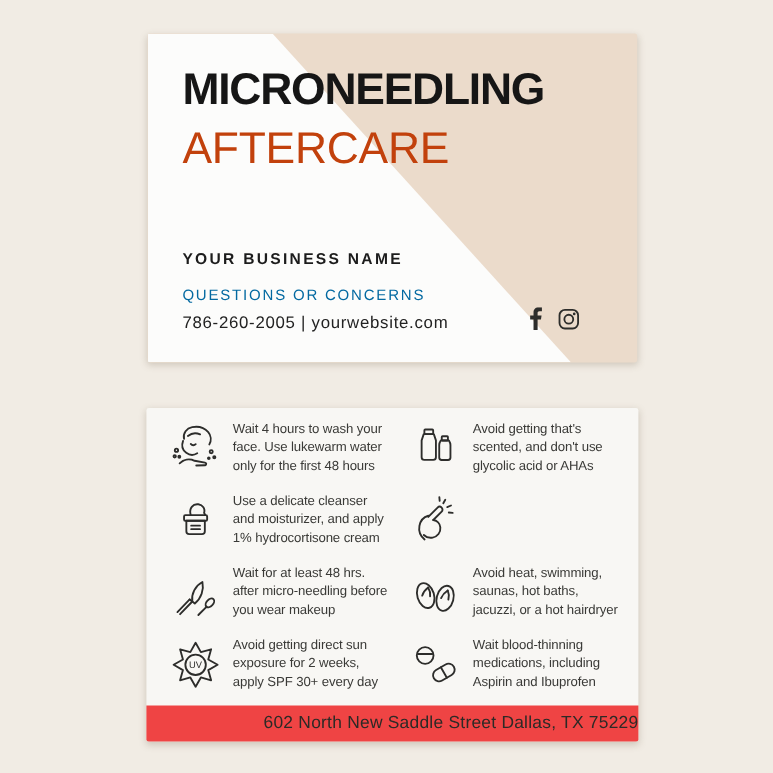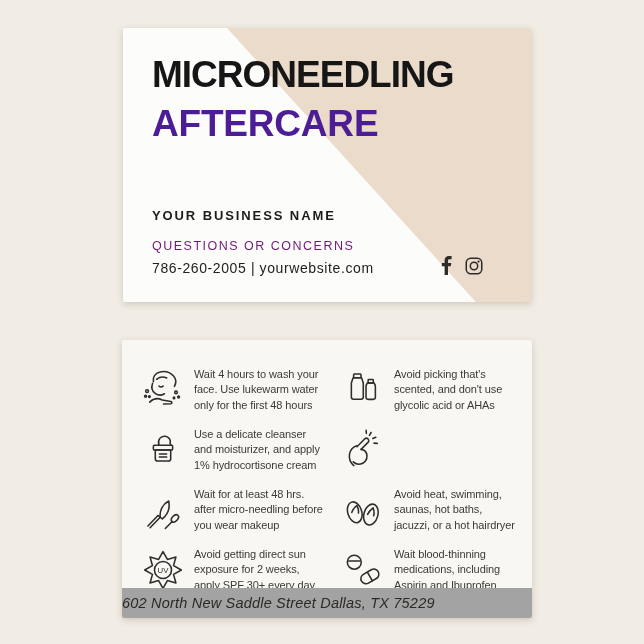--- a/index.html
+++ b/index.html
@@ -19,51 +19,50 @@
     overflow:hidden;
   }
   .diag {
     position:absolute; inset:0; background:#fcfcfb;
     clip-path:polygon(0 0, 25.5% 0, 86.5% 100%, 0 100%);
   }
   .top-content { position:absolute; inset:0; }
   .title { position:absolute; left:29px; top:22px; }
   .title span { display:block; font-size:37px; line-height:49px; color:#161616; }
   .title .t1 { font-weight:700; letter-spacing:-1px; }
-  .title .t2 { font-weight:700; letter-spacing:-0.2px; color:#4c1d95; }
+  .title .t2 { font-weight:400; letter-spacing:-0.2px; color:#c2410c; }
   .contact { position:absolute; left:29px; bottom:24px; color:#1c1c1c; }
   .contact .biz   { font-size:13px; font-weight:700; letter-spacing:1.9px; line-height:18px; margin-bottom:13px; }
-  .contact .label { font-size:12.5px; font-weight:400; letter-spacing:1.5px; line-height:17px; margin-bottom:4px; color:#701a75; }
+  .contact .label { font-size:12.5px; font-weight:400; letter-spacing:1.5px; line-height:17px; margin-bottom:4px; color:#0369a1; }
   .contact .phone { font-size:14px; font-weight:400; letter-spacing:.6px; line-height:19px; color:#222; }
   .social { position:absolute; right:48px; bottom:27px; display:flex; gap:13px; align-items:center; }
   .social svg { display:block; }
 
   
   .bottom-card {
     position:absolute; left:122px; top:340px; width:410px; height:278px;
     background:#f8f7f4; border-radius:2px;
     box-shadow:0 2px 6px rgba(120,100,80,.28);
   }
   .care-grid {
     position:absolute; left:0; top:0; right:0; bottom:30px;
     display:grid; grid-template-columns:200px 1fr; grid-auto-rows:60px;
-    padding:20px 6px 0 19px; align-items:center;
+    padding:4px 6px 0 19px; align-items:center;
   }
   .item { display:flex; align-items:center; gap:9px; }
   .item .ic { flex:none; width:44px; height:44px; }
   .item .ic svg { width:44px; height:44px; display:block; }
   .item p {
     flex:none; white-space:pre-line;
     font-size:11px; line-height:15.2px; letter-spacing:-0.1px; color:#3a3a37;
   }
   .addr-bar {
     position:absolute; left:0; right:0; bottom:0; height:30px;
-    background:#a3a3a3; display:flex; align-items:center; justify-content:flex-start;
+    background:#ef4444; display:flex; align-items:center; justify-content:flex-end;
     border-radius:0 0 2px 2px;
-    font-style:italic;
   }
   .addr-bar span { font-size:14.5px; color:#2c2a26; letter-spacing:.2px; }
 
   
   .ln { stroke:#2d2d2b; stroke-width:1.7; fill:none; stroke-linecap:round; stroke-linejoin:round; }
   .fl { fill:#2d2d2b; stroke:none; }
   .uv-t { font-family:"Liberation Sans",sans-serif; font-size:8.5px; fill:#2d2d2b; font-weight:400; }
 </style>
 </head>
 <body>
@@ -125,21 +124,21 @@
 
       <div class="item">
         <span class="ic">
           <svg viewBox="0 0 48 48">
             <rect class="ln" x="13.8" y="6.5" width="8" height="4.2" rx=".8"></rect>
             <path class="ln" d="M13.2 10.7h9.2l1.9 5.6v15.4a2.4 2.4 0 0 1-2.4 2.4h-8.2a2.4 2.4 0 0 1-2.4-2.4V16.3z"></path>
             <rect class="ln" x="29.6" y="12.6" width="5.6" height="3.8" rx=".7"></rect>
             <path class="ln" d="M28.7 16.4h7.4c.9 1.4 1.4 2.5 1.4 4.1v11.5a2.2 2.2 0 0 1-2.2 2.2h-5.8a2.2 2.2 0 0 1-2.2-2.2V20.5c0-1.6.5-2.7 1.4-4.1z"></path>
           </svg>
         </span>
-        <p>Avoid picking that's
+        <p>Avoid getting that's
 scented, and don't use
 glycolic acid or AHAs</p>
       </div>
 
       <div class="item">
         <span class="ic">
           <svg viewBox="0 0 48 48">
             <path class="ln" d="M19.5 18.4c-1.6-5.6 2-10.1 7-9.4 4 .6 6.4 4.1 5.2 7.7l.9 1.7"></path>
             <rect class="ln" x="13.5" y="18.8" width="21" height="5.2" rx="1.2"></rect>
             <path class="ln" d="M15.6 24h16.8v9.5a2.6 2.6 0 0 1-2.6 2.6H18.2a2.6 2.6 0 0 1-2.6-2.6z"></path>

